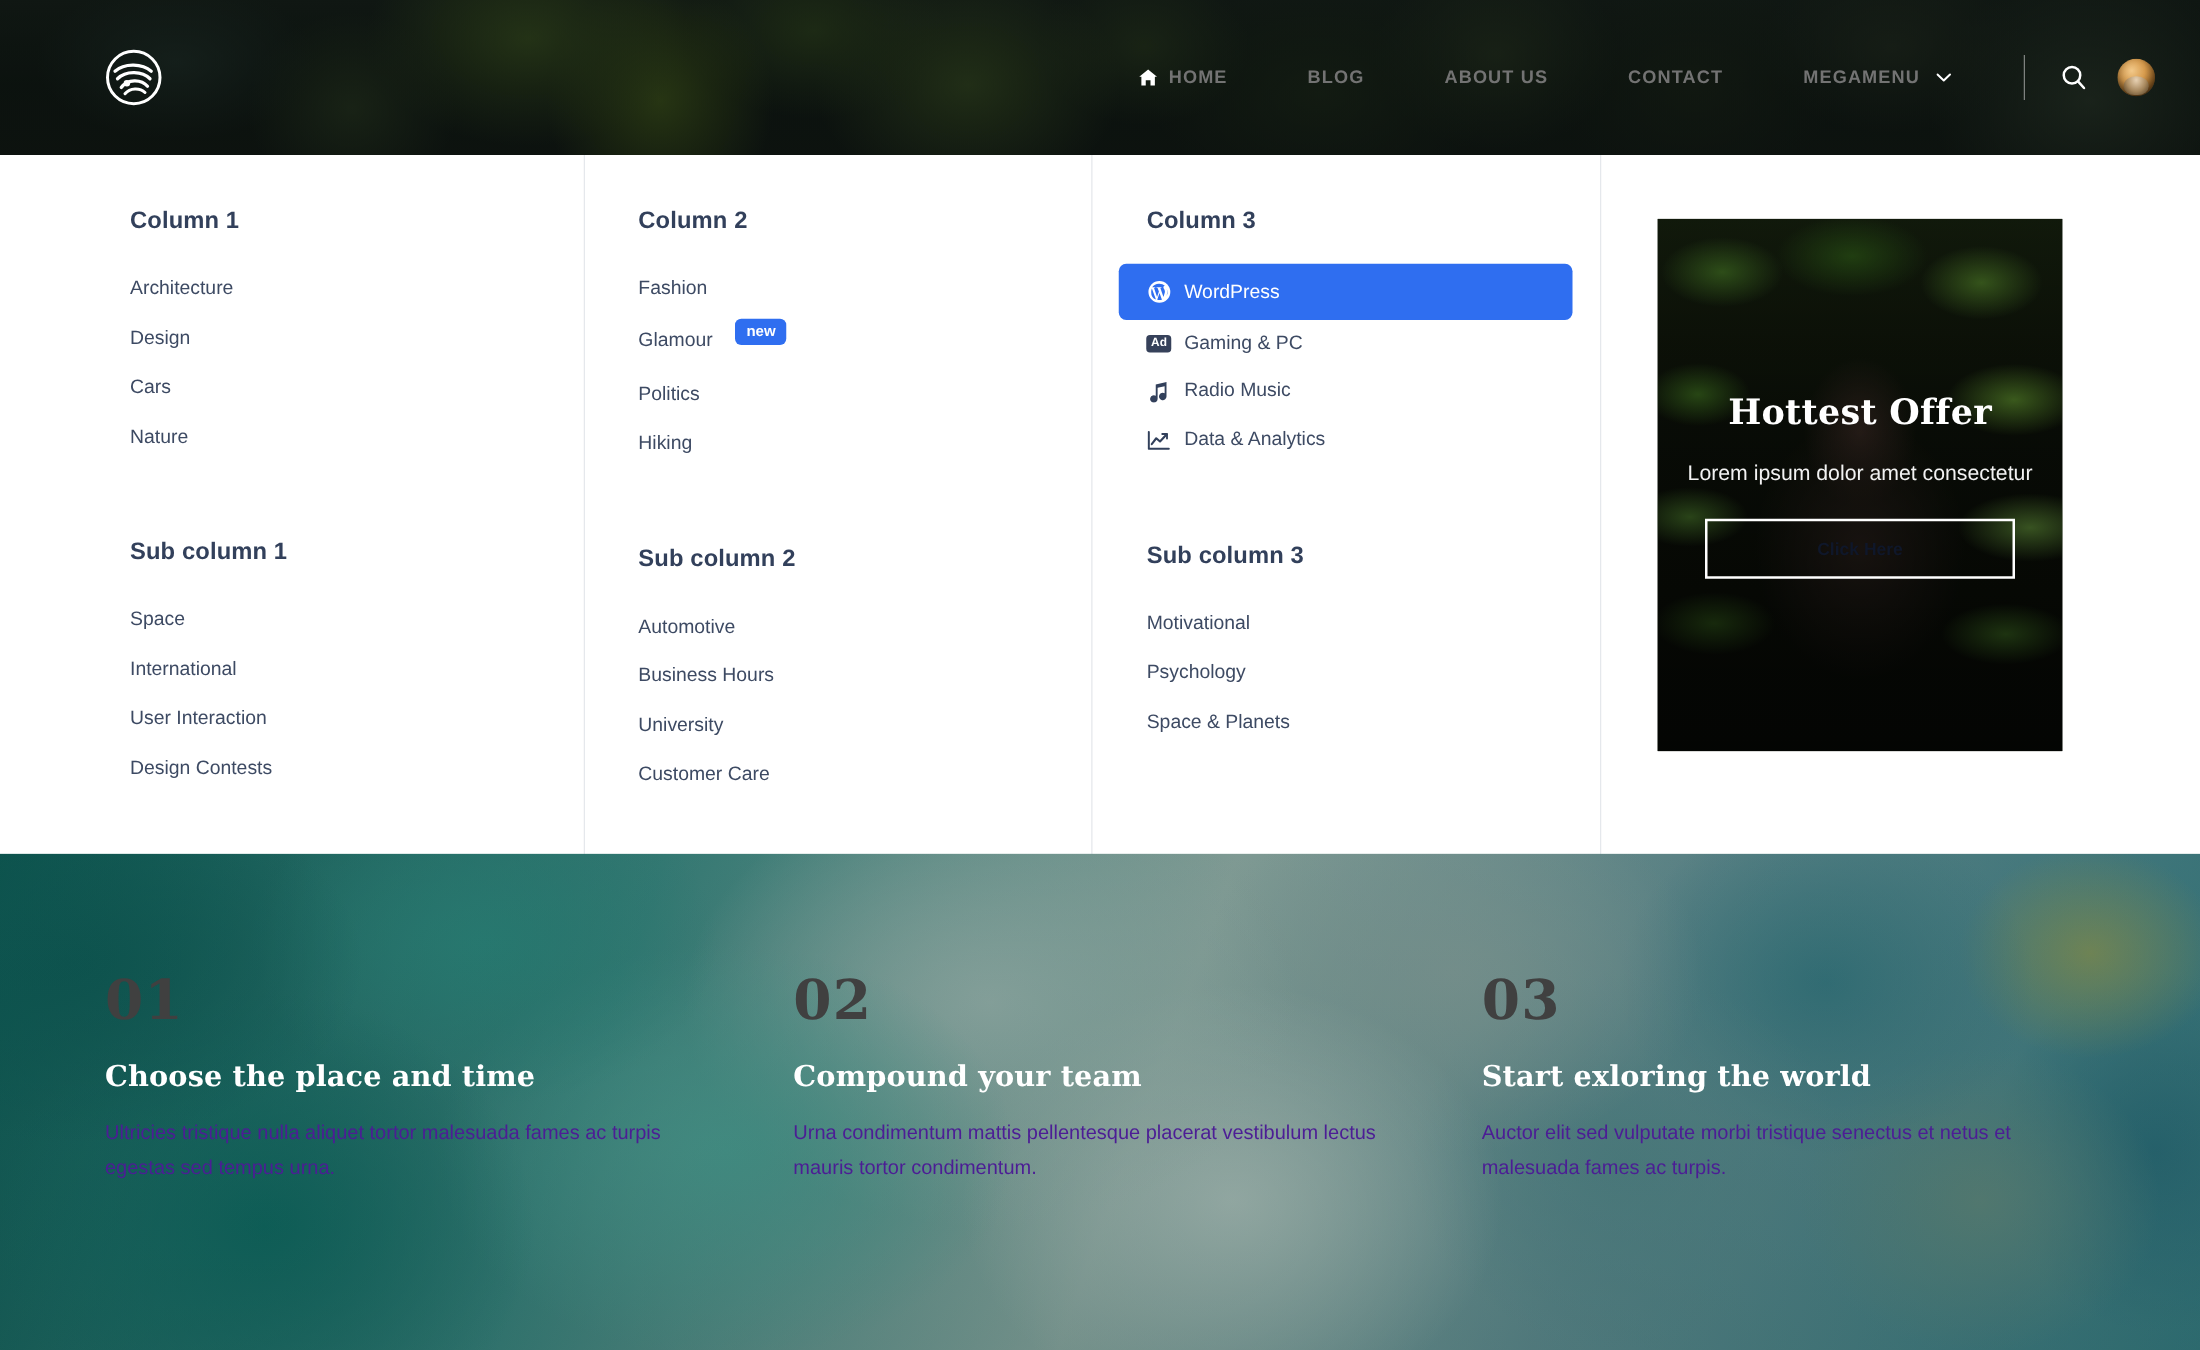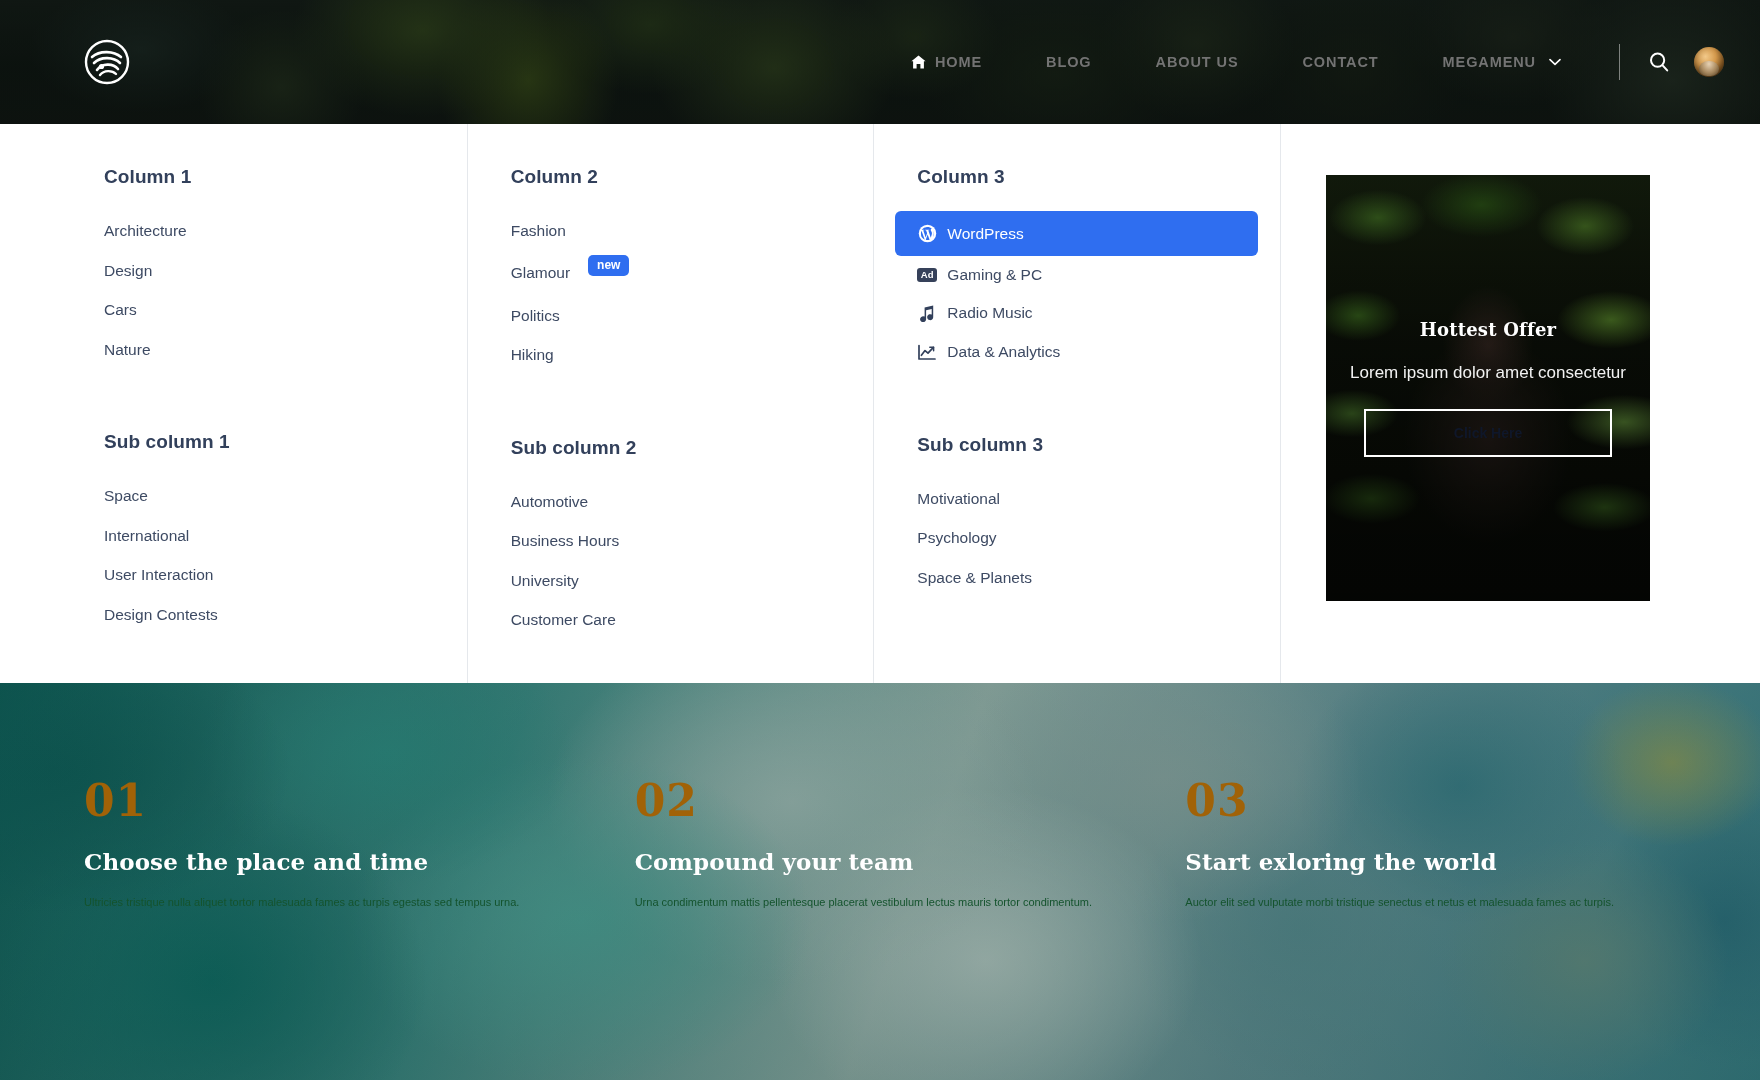--- a/index.html
+++ b/index.html
@@ -205,21 +205,21 @@
   }
   .promo-bg::after {
     content:"";
     position:absolute; inset:0;
     background: linear-gradient(180deg, rgba(0,0,0,0.25) 0%, rgba(0,0,0,0.42) 55%, rgba(0,0,0,0.62) 100%);
   }
   .promo-inner { position: relative; width: 100%; padding: 0 24px; }
   .promo-title {
     font-family: "DejaVu Serif", serif;
     color: #ffffff;
-    font-size: 18px;
+    font-size: 28px;
     font-weight: 700;
     margin-bottom: 18px;
     letter-spacing: .2px;
   }
   .promo-sub {
     color: #f2f2f2;
     font-size: 17px;
     line-height: 1.75;
     margin-bottom: 22px;
   }
@@ -270,38 +270,38 @@
   .features-grid {
     position: relative;
     display: flex;
     padding: 96px 84px 0 84px;
     gap: 0;
   }
   .feature { flex: 1 1 0; padding-right: 60px; }
   .feature:last-child { padding-right: 0; }
   .feat-num {
     font-family: "DejaVu Serif", serif;
-    color: #a16207;
+    color: #404040;
     font-size: 44px;
     font-weight: 700;
     line-height: 1;
     margin-bottom: 25px;
     letter-spacing: 1px;
   }
   .feat-title {
     font-family: "DejaVu Serif", serif;
     color: #ffffff;
     font-size: 23px;
     font-weight: 700;
     margin-bottom: 18px;
     letter-spacing: .1px;
   }
   .feat-body {
-    color: #14532d;
-    font-size: 11px;
+    color: #4c1d95;
+    font-size: 16px;
     line-height: 1.78;
     max-width: 470px;
   }
 </style>
 </head>
 <body>
 
 <div class="page">
 
   <header class="header">

